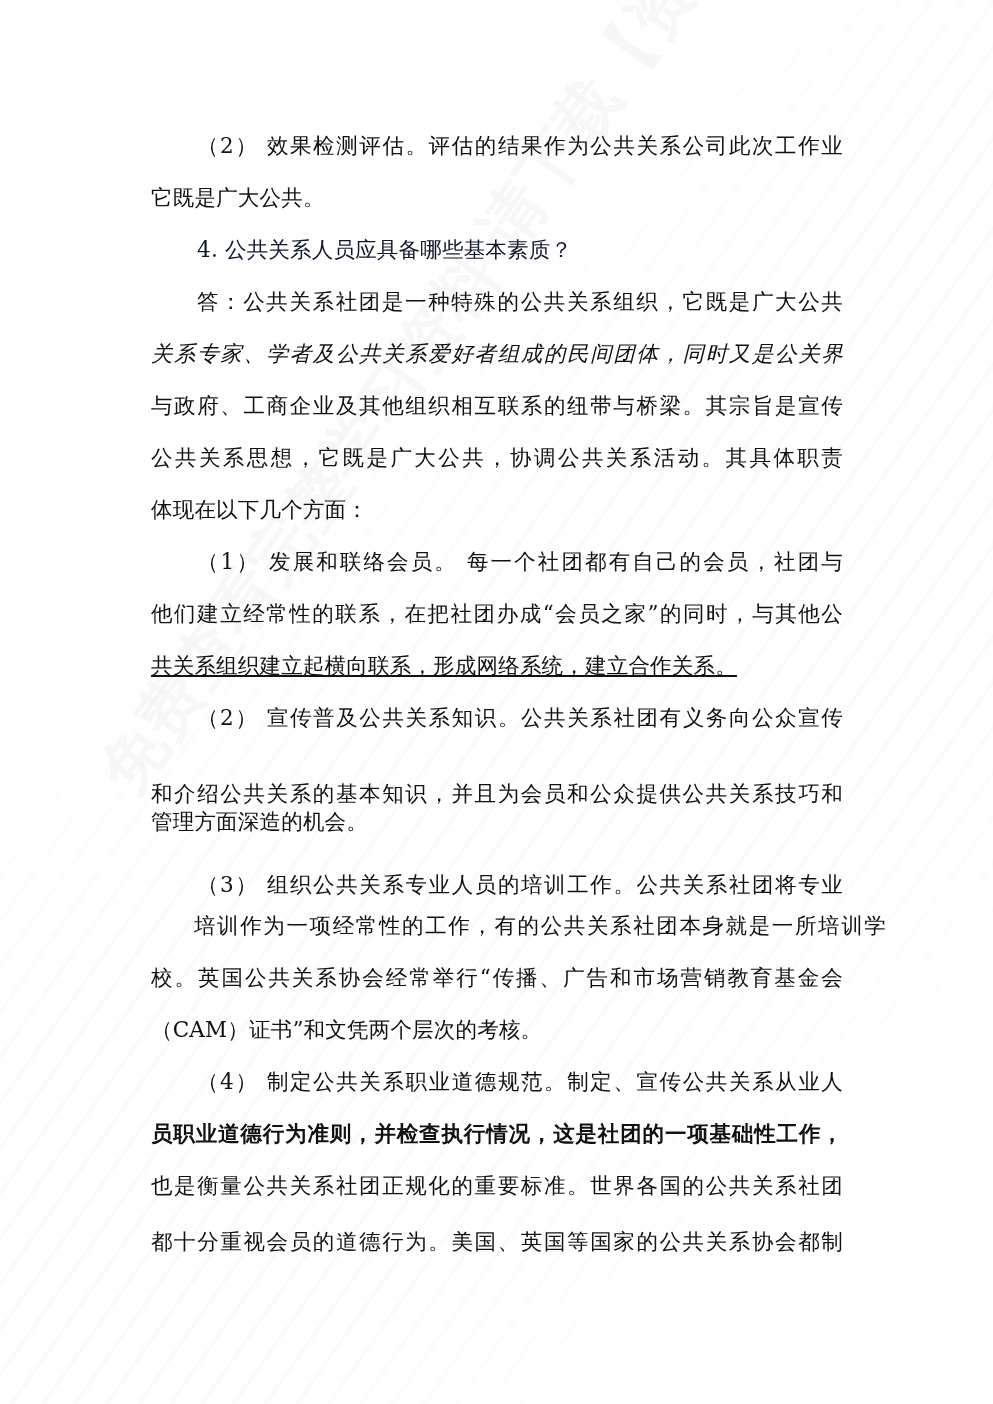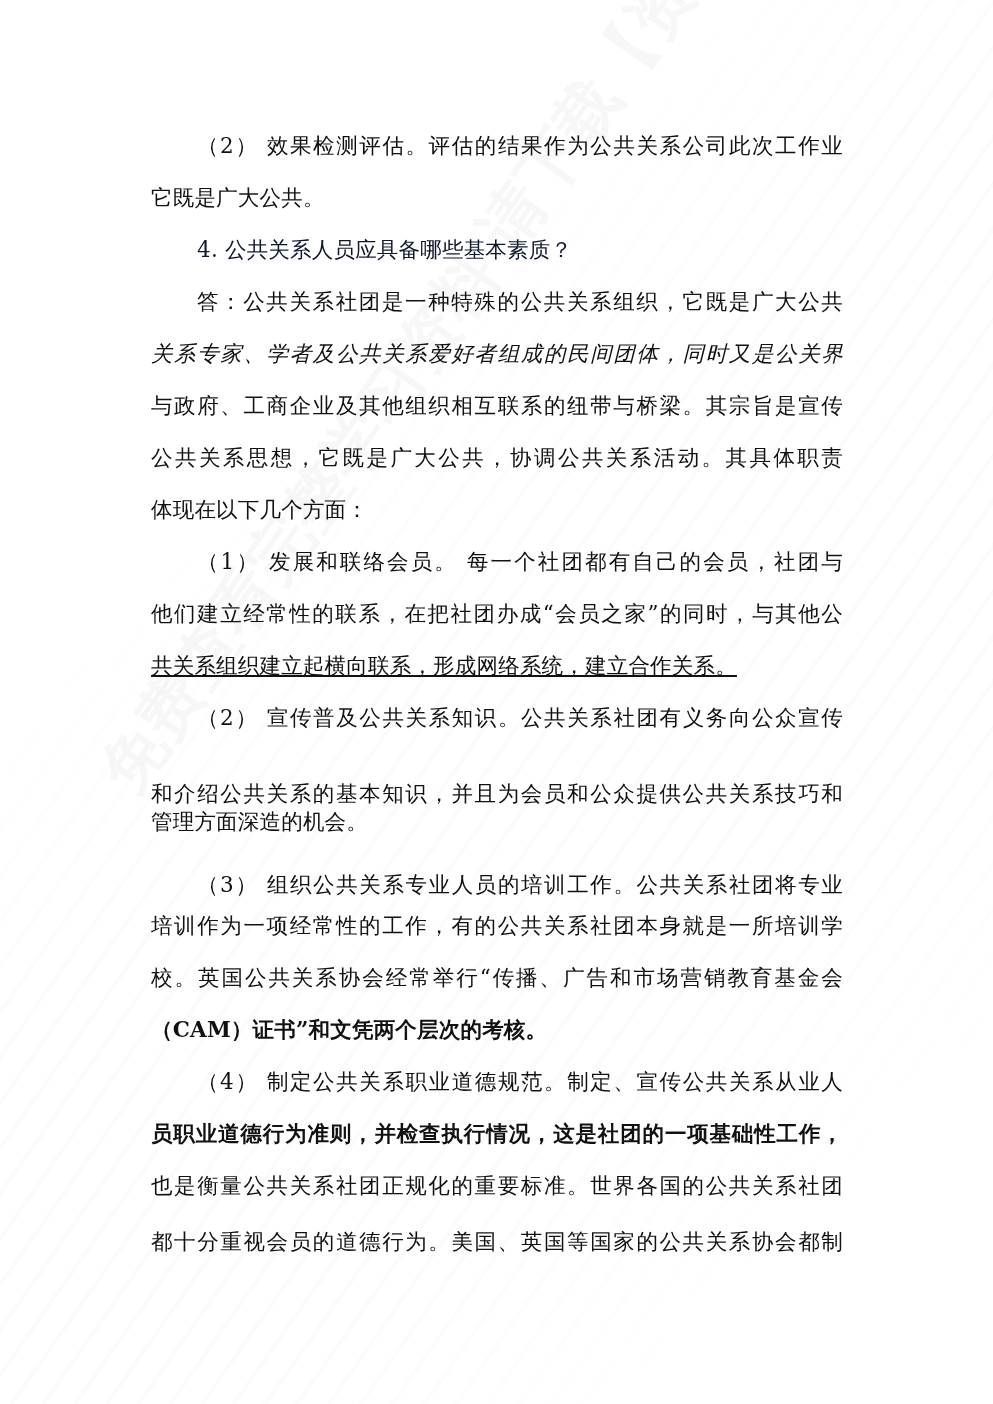--- a/index.html
+++ b/index.html
@@ -46,20 +46,20 @@
     <div class="line" style="top: 260px;">与政府、工商企业及其他组织相互联系的纽带与桥梁。其宗旨是宣传</div>
     <div class="line" style="top: 312px;">公共关系思想，它既是广大公共，协调公共关系活动。其具体职责</div>
     <div class="line last" style="top: 364px;">体现在以下几个方面：</div>
     <div class="line indent" style="top: 416px;">（1） 发展和联络会员。 每一个社团都有自己的会员，社团与</div>
     <div class="line" style="top: 468px;">他们建立经常性的联系，在把社团办成“会员之家”的同时，与其他公</div>
     <div class="line last" style="top: 520px; text-decoration: underline;">共关系组织建立起横向联系，形成网络系统，建立合作关系。</div>
     <div class="line indent" style="top: 572px;">（2） 宣传普及公共关系知识。公共关系社团有义务向公众宣传</div>
     <div class="line" style="top: 648px;">和介绍公共关系的基本知识，并且为会员和公众提供公共关系技巧和</div>
     <div class="line last" style="top: 676px;">管理方面深造的机会。</div>
     <div class="line indent" style="top: 739px;">（3） 组织公共关系专业人员的培训工作。公共关系社团将专业</div>
-    <div class="line" style="top: 780px;">培训作为一项经常性的工作，有的公共关系社团本身就是一所培训学</div>
+    <div class="line" style="top: 780px; margin-left: 43px;">培训作为一项经常性的工作，有的公共关系社团本身就是一所培训学</div>
     <div class="line" style="top: 832px;">校。英国公共关系协会经常举行“传播、广告和市场营销教育基金会</div>
-    <div class="line last" style="top: 884px; font-weight: bold;">（CAM）证书”和文凭两个层次的考核。</div>
+    <div class="line last" style="top: 884px;">（CAM）证书”和文凭两个层次的考核。</div>
     <div class="line indent" style="top: 936px;">（4） 制定公共关系职业道德规范。制定、宣传公共关系从业人</div>
     <div class="line" style="top: 988px; font-weight: bold;">员职业道德行为准则，并检查执行情况，这是社团的一项基础性工作，</div>
     <div class="line" style="top: 1040px;">也是衡量公共关系社团正规化的重要标准。世界各国的公共关系社团</div>
     <div class="line" style="top: 1096px;">都十分重视会员的道德行为。美国、英国等国家的公共关系协会都制</div>
   </div>
 
 </body></html>

